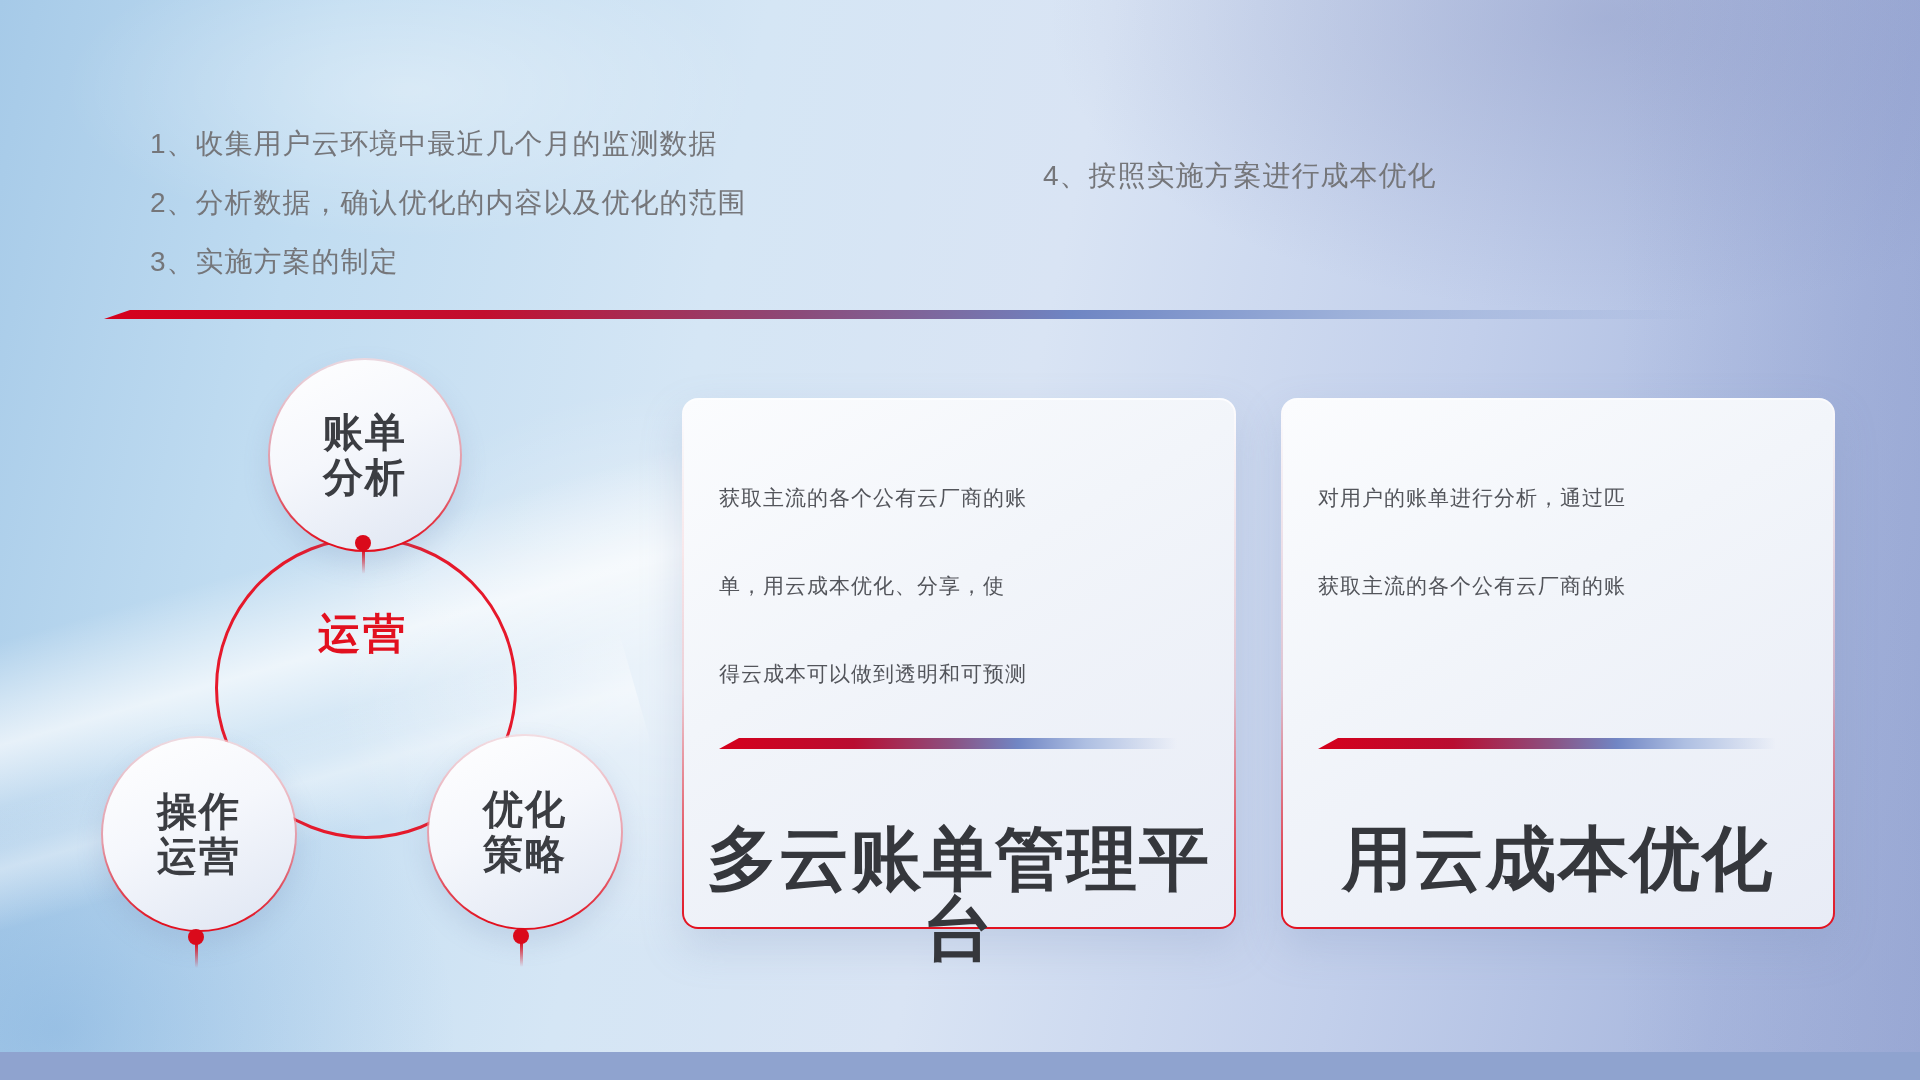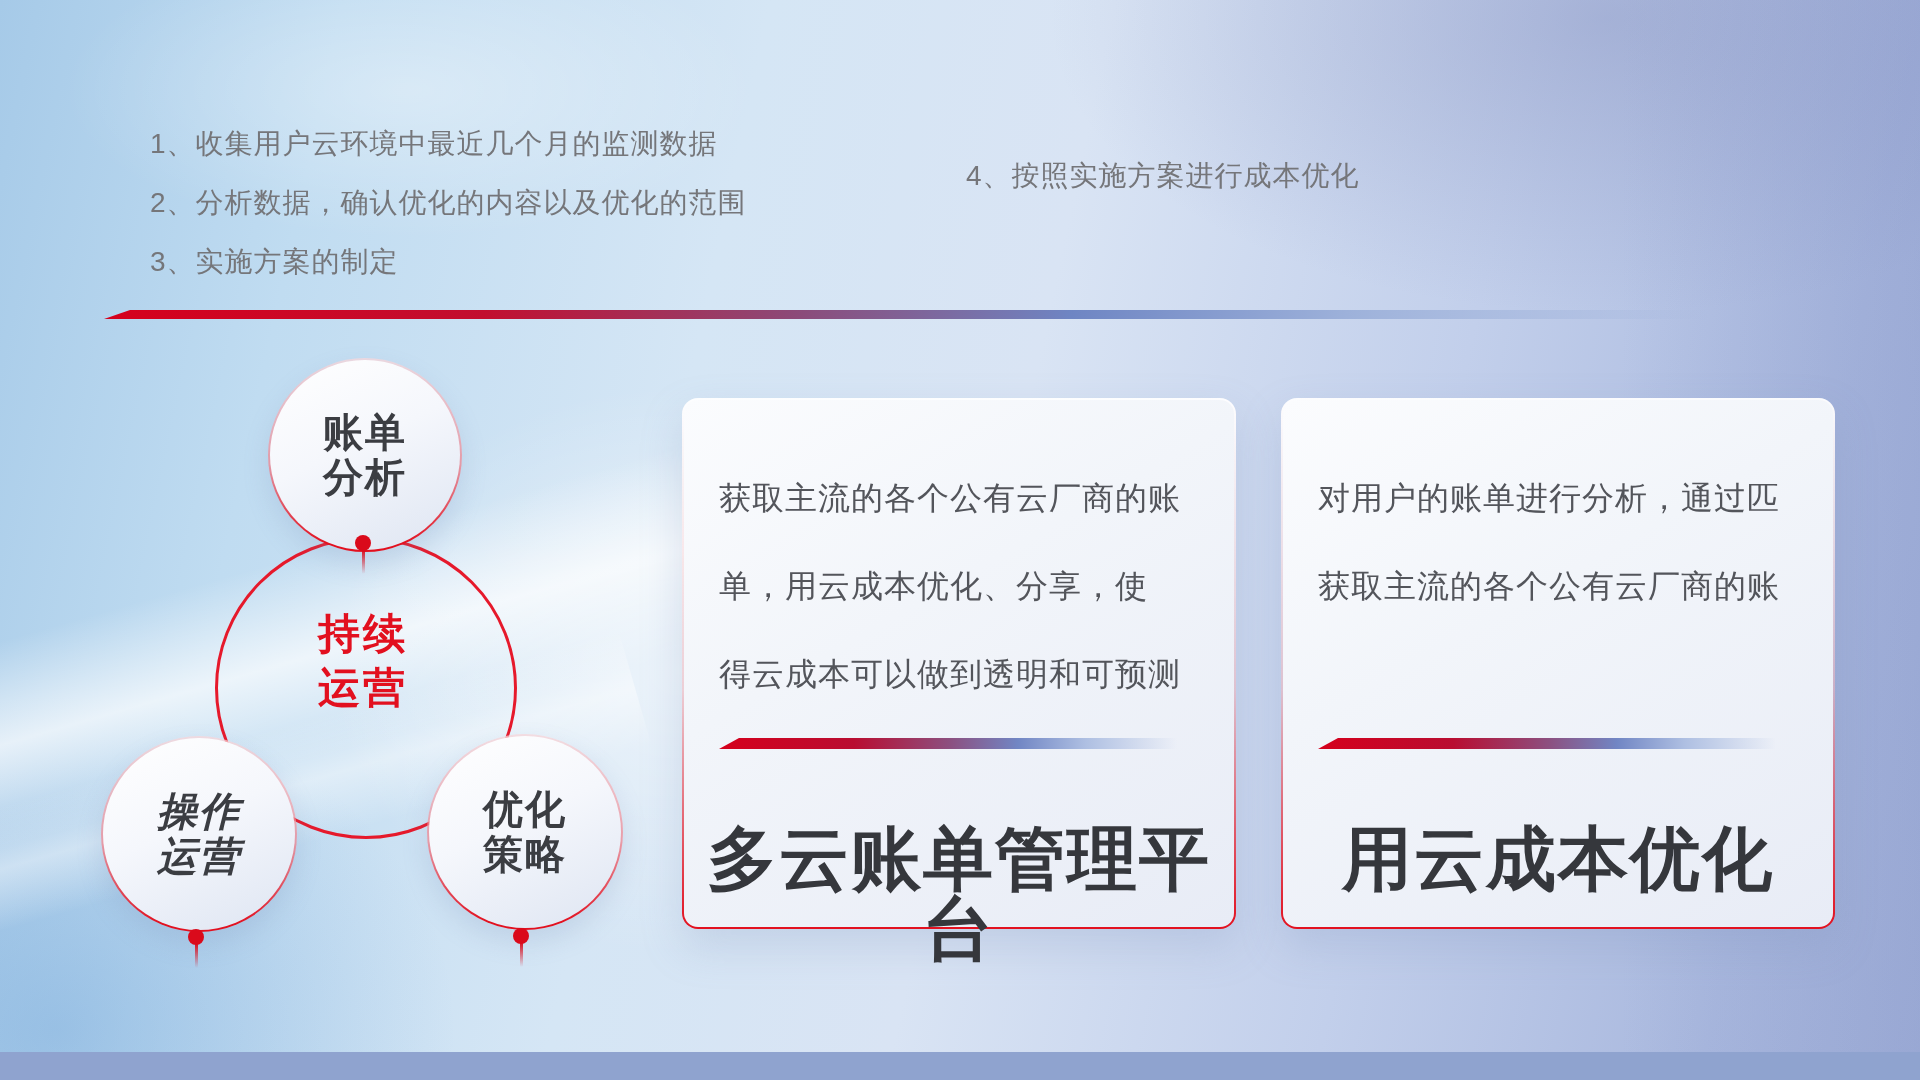--- a/index.html
+++ b/index.html
@@ -19,37 +19,37 @@
     background:radial-gradient(ellipse at center,rgba(255,255,255,0.55) 0%,rgba(255,255,255,0) 65%);}
   .beam1{left:-150px;top:545px;width:1000px;height:200px;transform:rotate(-16deg);
     background:linear-gradient(to bottom,rgba(255,255,255,0) 0%,rgba(255,255,255,0.7) 50%,rgba(255,255,255,0) 100%);}
   .beam2{left:-130px;top:735px;width:780px;height:120px;transform:rotate(-16deg);
     background:linear-gradient(to bottom,rgba(255,255,255,0) 0%,rgba(255,255,255,0.45) 50%,rgba(255,255,255,0) 100%);}
   .glow-tl{left:60px;top:-60px;width:700px;height:300px;
     background:radial-gradient(ellipse at center,rgba(255,255,255,0.35),rgba(255,255,255,0) 70%);}
 
   .steps{position:absolute;color:#75767a;font-size:28px;letter-spacing:1px;}
   .steps-left{left:150px;top:114px;line-height:59px;}
-  .steps-right{left:966px;top:145px;line-height:61px;}
+  .steps-right{left:1043px;top:145px;line-height:61px;}
   .step-line{white-space:nowrap;}
 
   .page-divider{position:absolute;left:104px;top:310px;width:1726px;height:9px;
     background:linear-gradient(to right,#d5001c 0%,#c20e2f 22%,#8c4a78 40%,#6e85c3 56%,#9db1da 72%,rgba(205,219,240,0) 93%);
     clip-path:polygon(26px 0,100% 0,100% 100%,0 100%);}
 
   
   .cycle-ring{position:absolute;left:215px;top:537px;width:296px;height:296px;
     border:3px solid #e6192b;border-radius:50%;}
   .node{position:absolute;border-radius:50%;border:2px solid transparent;
     background:linear-gradient(155deg,#ffffff 0%,#f5f7fc 45%,#dee5f2 100%) padding-box,
                linear-gradient(to bottom,rgba(246,214,218,0.75) 0%,rgba(236,130,142,0.75) 55%,#e2101f 96%) border-box;
     box-shadow:0 12px 26px rgba(120,140,180,0.20);
     display:flex;flex-direction:column;align-items:center;justify-content:center;}
   .node-top{left:268px;top:358px;width:190px;height:190px;}
-  .node-left{left:101px;top:736px;width:192px;height:192px;font-style:italic;}
+  .node-left{left:101px;top:736px;width:192px;height:192px;}
   .node-right{left:427px;top:734px;width:192px;height:192px;}
   .node-label{font-size:40px;font-weight:bold;color:#3b3d42;line-height:45px;
     text-align:center;letter-spacing:2px;}
   .center-label{position:absolute;left:263px;top:607px;width:200px;text-align:center;
     font-size:42px;line-height:54px;font-weight:800;color:#e2101f;letter-spacing:3px;}
   .pin{position:absolute;width:16px;height:16px;background:#da0a1b;border-radius:50%;z-index:5;}
   .pin::after{content:"";position:absolute;left:6.5px;top:14px;width:3px;height:25px;
     background:linear-gradient(to bottom,#da0a1b,rgba(218,10,27,0));border-radius:2px;}
   .pin-top{left:355px;top:535px;}
   .pin-left{left:188px;top:929px;}
@@ -57,21 +57,21 @@
 
   
   .card{position:absolute;top:398px;width:550px;height:527px;border-radius:16px;
     border:2.5px solid transparent;
     background:linear-gradient(150deg,#fbfcfe 0%,#f2f5fa 40%,#e8ecf6 100%) padding-box,
                linear-gradient(to bottom,rgba(255,255,255,0.95) 0%,rgba(238,176,184,0.55) 55%,#e2101f 100%) border-box;
     box-shadow:0 18px 40px rgba(130,150,190,0.25);}
   .card-left{left:682px;}
   .card-right{left:1281px;}
   .card-body{position:absolute;left:35px;top:54px;width:482px;
-    font-size:32px;color:#53555b;letter-spacing:1px;}
+    font-size:21px;color:#53555b;letter-spacing:1px;}
   .card-body .body-line{height:88px;line-height:88px;white-space:nowrap;}
   .card-divider{position:absolute;left:35px;top:338px;width:482px;height:11px;
     background:linear-gradient(to right,#d5001c 0%,#b90d31 28%,#8c5080 48%,#7186c4 62%,#aebfe2 76%,rgba(223,231,245,0) 95%);
     clip-path:polygon(20px 0,100% 0,100% 100%,0 100%);}
   .card-title{position:absolute;left:0;top:424px;width:100%;text-align:center;
     font-size:70px;line-height:70px;font-weight:800;color:#35373c;letter-spacing:2px;}
 </style>
 </head>
 <body>
 
@@ -114,21 +114,20 @@
     </div>
 
     <div class="node node-right">
       <div class="node-label">
         <div>优化</div>
         <div>策略</div>
       </div>
     </div>
 
     <div class="center-label">
-      <div>持续</div>
       <div>运营</div>
     </div>
 
     <div class="pin pin-top"></div>
     <div class="pin pin-left"></div>
     <div class="pin pin-right"></div>
   </div>
 
   <div class="card card-left">
     <div class="card-body">

